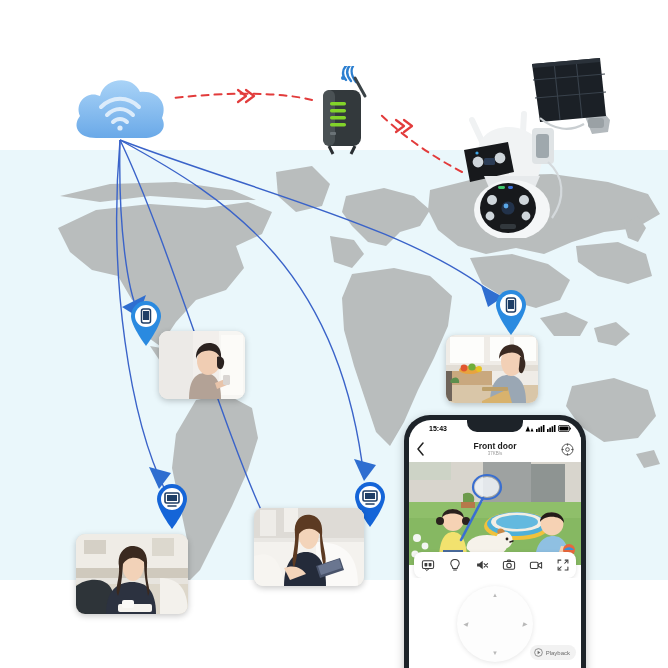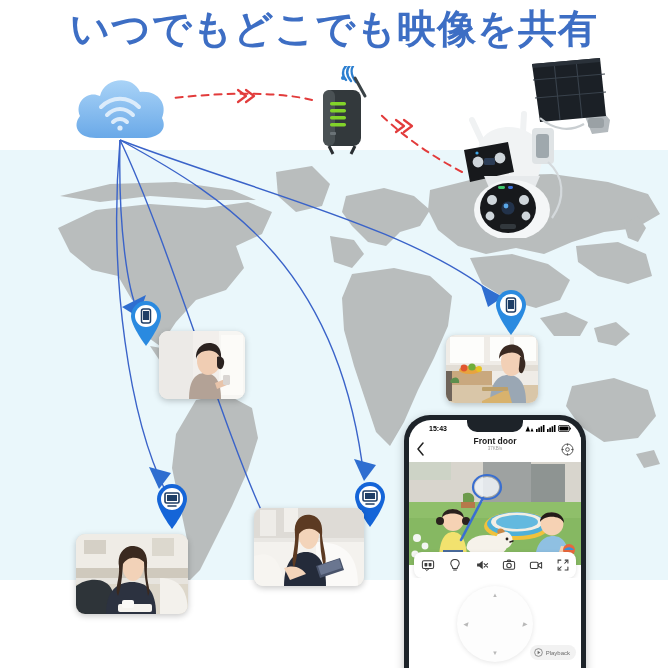--- a/index.html
+++ b/index.html
@@ -90,21 +90,21 @@
   }
   .notch {
     position: absolute; left: 50%; transform: translateX(-50%);
     top: -4px; width: 56px; height: 16px;
     background: #1d2329; border-radius: 0 0 10px 10px;
   }
   .sb-time { width: 38px; text-align: center; }
   .sb-right { margin-left: auto; display: flex; align-items: center; gap: 2px; }
   .appbar {
     height: 25px; position: relative;
-    display: flex; align-items: flex-start; justify-content: center;
+    display: flex; align-items: center; justify-content: center;
     background: #fff;
   }
   .appbar .back { position: absolute; left: 7px; top: 5px; }
   .appbar .gear { position: absolute; right: 7px; top: 5px; }
   .appbar-titles { text-align: center; line-height: 1.05; }
   .appbar-title { font-size: 8.5px; color: #1b1b1b; font-weight: 600; }
   .appbar-sub { font-size: 4.5px; color: #9b9b9b; margin-top: 1px; }
   .video { position: relative; width: 172px; height: 103px; overflow: hidden; }
   .video svg { display: block; }
   .ctrlbar {
@@ -135,21 +135,20 @@
     display: flex; align-items: center; gap: 3px;
     background: #f2f2f2; border-radius: 8px;
     font-size: 6px; color: #6d6d6d;
   }
 </style>
 </head>
 <body>
 
 <div id="stage">
 
-  <div class="title">いつでもどこでも映像を共有</div>
 
   <div class="map-bg">
     <svg class="map-svg" viewBox="0 0 668 430">
       <rect x="0" y="0" width="668" height="430" fill="#eaf7fb"></rect>
       <g fill="#b9bdbd">
 
         <path d="M58 78 L96 60 L150 54 L205 58 L248 52 L272 62 L262 84 L236 96 L244 118 L226 140
                  L196 150 L176 172 L160 196 L146 186 L152 160 L132 150 L118 126 L92 120 L70 102 Z"></path>
         <path d="M60 46 L110 34 L176 32 L232 40 L256 50 L208 50 L150 46 L100 52 Z"></path>
 

